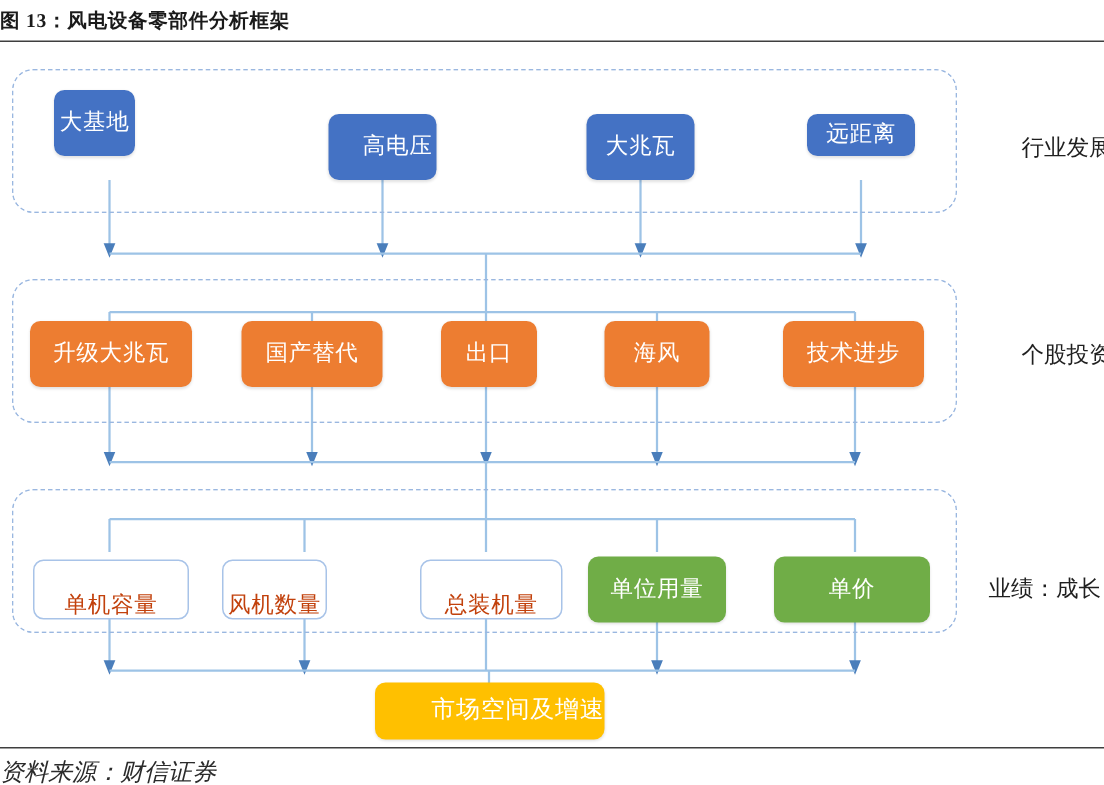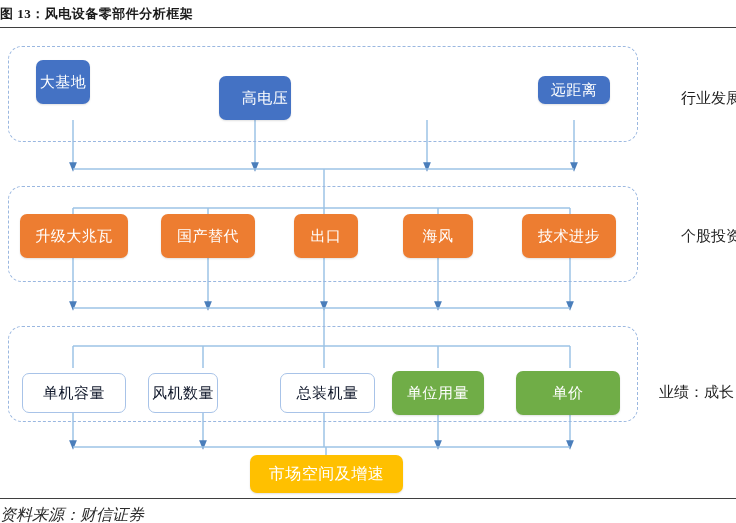--- a/index.html
+++ b/index.html
@@ -106,28 +106,30 @@
     color: #ffffff;
     box-shadow: 0 1px 2px rgba(0,0,0,0.12);
   }
   .node-green {
     background: #70ad47;
     color: #ffffff;
     box-shadow: 0 1px 2px rgba(0,0,0,0.12);
   }
   .node-white {
     background: #ffffff;
-    color: #0f172a;
+    color: #c2410c;
     border: 1.2px solid #a8c3e8;
+    align-items: flex-end;
   }
   .node-yellow {
     background: #ffc000;
     color: #ffffff;
     font-size: 16px;
     box-shadow: 0 1px 2px rgba(0,0,0,0.12);
+    justify-content: flex-end;
   }
 
   
   .side-label {
     position: absolute;
     font-family: "Liberation Serif", "DejaVu Serif", serif;
     font-size: 15px;
     color: #1f1f1f;
     white-space: nowrap;
   }
@@ -194,20 +196,23 @@
   </svg>
 
   <div class="group-box" style="left:8px; top:18px; width:630px; height:96px;"></div>
 
   <div class="node node-blue" style="left:36px; top:32px; width:54px; height:44px;">
     <span>大基地</span>
   </div>
   <div class="node node-blue" style="left:219px; top:48px; width:72px; height:44px;padding-left:20px;">
     <span>高电压</span>
   </div>
+  <div class="node node-blue" style="left:391px; top:48px; width:72px; height:44px;">
+    <span>大兆瓦</span>
+  </div>
   <div class="node node-blue" style="left:538px; top:48px; width:72px; height:28px;">
     <span>远距离</span>
   </div>
 
   <div class="side-label" style="left:681px; top:61px;">行业发展</div>
 
   <div class="group-box" style="left:8px; top:158px; width:630px; height:96px;"></div>
 
   <div class="node node-orange" style="left:20px; top:186px; width:108px; height:44px;">
     <span>升级大兆瓦</span>

